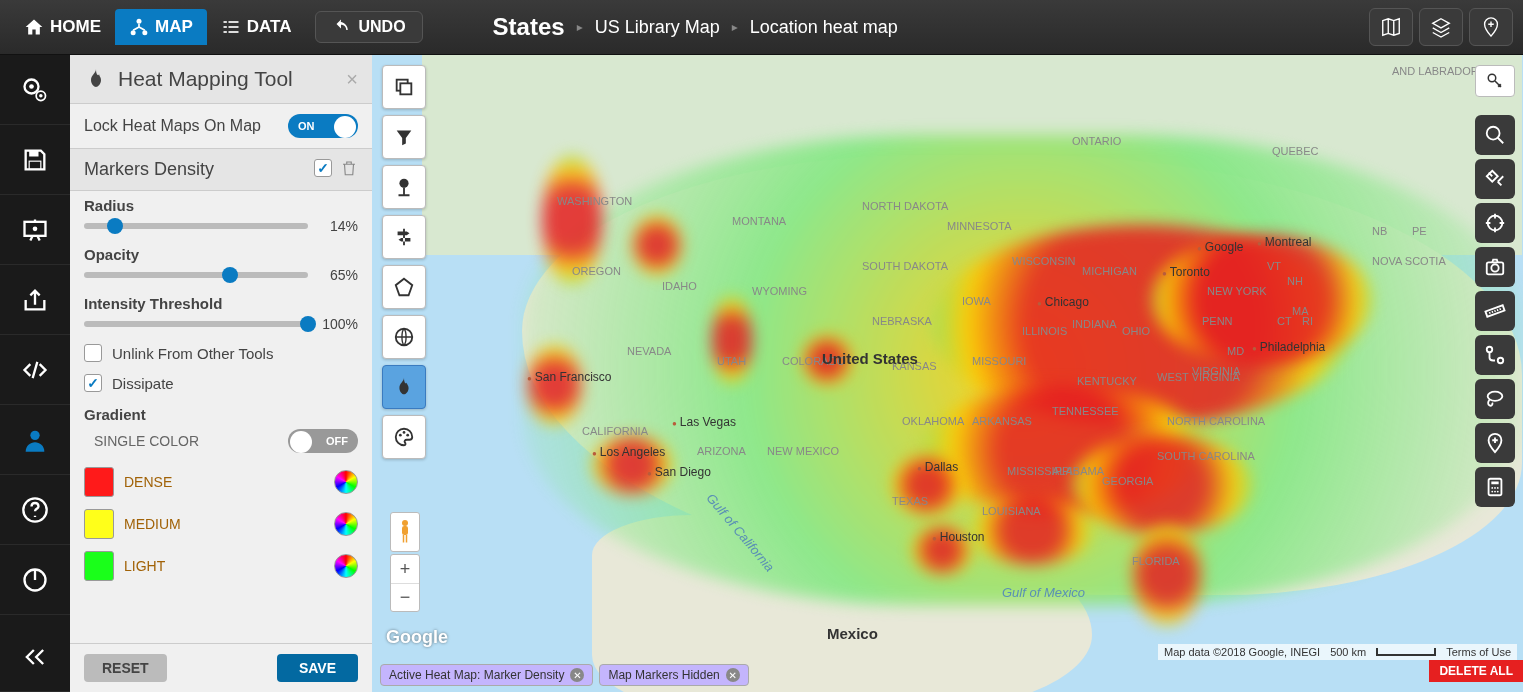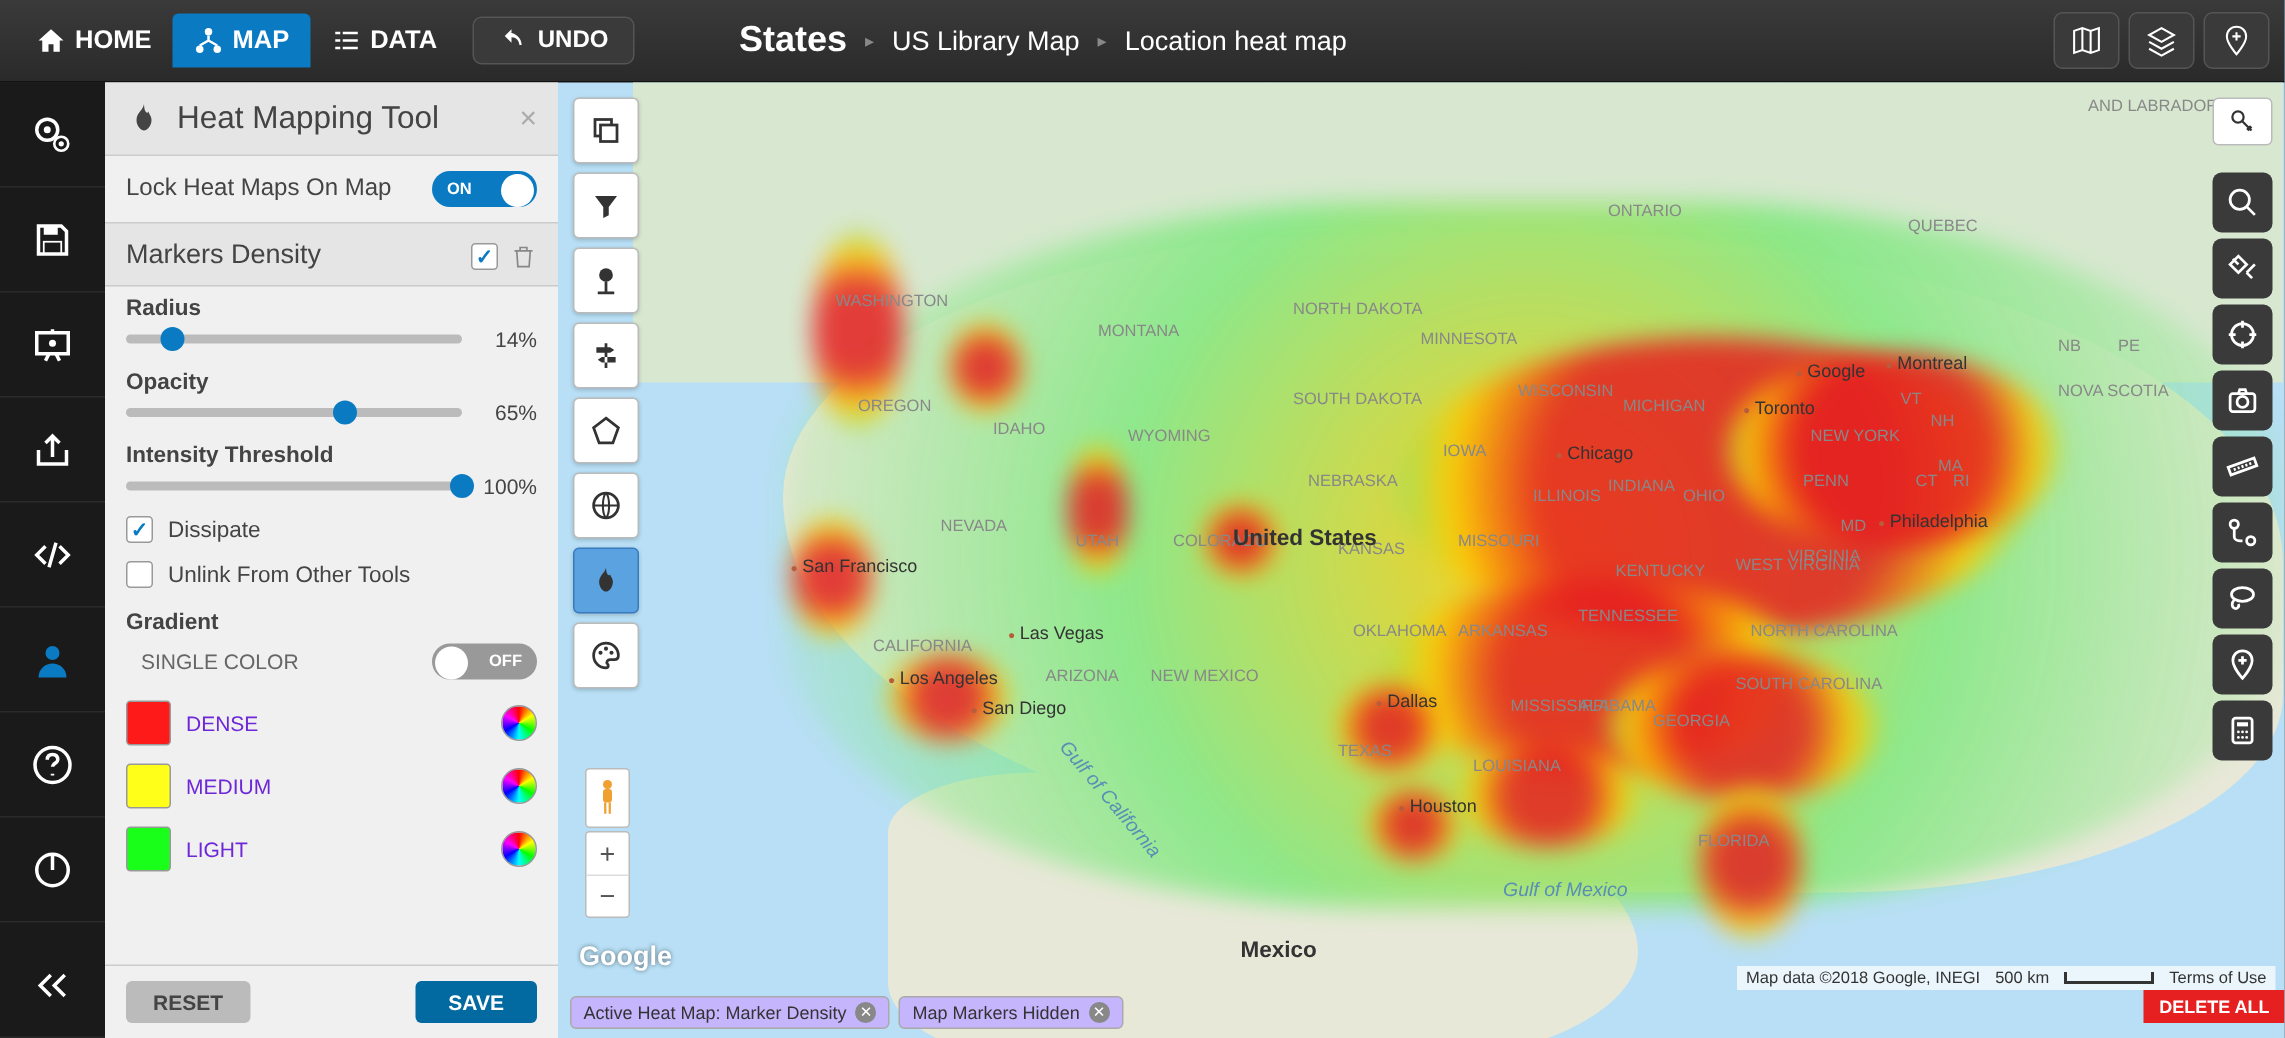--- a/index.html
+++ b/index.html
@@ -36,39 +36,39 @@
 .tool-row-label { font-size: 16px; color: #444; flex: 1; }
 .toggle { width: 70px; height: 24px; border-radius: 13px; position: relative; cursor: pointer; }
 .toggle.on { background: #0a7bc2; }
 .toggle.off { background: #999; }
 .toggle-knob { position: absolute; width: 22px; height: 22px; background: #fff; border-radius: 50%; top: 2px; }
 .toggle.on .toggle-knob { right: 2px; }
 .toggle.off .toggle-knob { left: 2px; }
 .toggle-text { position: absolute; color: #fff; font-size: 11px; font-weight: bold; top: 6px; }
 .toggle.on .toggle-text { left: 10px; }
 .toggle.off .toggle-text { right: 10px; }
-.section-header { background: #e5e5e5; padding: 10px 14px; display: flex; align-items: flex-end; gap: 8px; border-top: 1px solid #ccc; border-bottom: 1px solid #ccc; }
+.section-header { background: #e5e5e5; padding: 10px 14px; display: flex; align-items: flex-start; gap: 8px; border-top: 1px solid #ccc; border-bottom: 1px solid #ccc; }
 .section-header-title { font-size: 18px; color: #444; flex: 1; }
 .checkbox { width: 18px; height: 18px; border: 1px solid #999; border-radius: 3px; background: #fff; display: flex; align-items: center; justify-content: center; cursor: pointer; }
 .checkbox.checked::after { content: "✓"; color: #0a7bc2; font-size: 14px; font-weight: bold; }
 .trash-icon { width: 18px; height: 18px; fill: #888; cursor: pointer; }
 .slider-row { padding: 6px 14px; }
 .slider-label { font-size: 15px; font-weight: bold; color: #444; margin-bottom: 4px; }
 .slider-track-wrap { display: flex; align-items: center; gap: 10px; }
 .slider-track { flex: 1; height: 6px; background: #bbb; border-radius: 3px; position: relative; }
 .slider-thumb { position: absolute; width: 16px; height: 16px; background: #0a7bc2; border-radius: 50%; top: -5px; transform: translateX(-50%); cursor: pointer; }
 .slider-value { font-size: 14px; color: #444; width: 40px; text-align: right; }
 .check-row { padding: 6px 14px; display: flex; align-items: center; gap: 10px; }
 .check-row-label { font-size: 15px; color: #444; }
 .gradient-label { padding: 8px 14px 2px; font-size: 15px; font-weight: bold; color: #444; }
 .single-color-row { padding: 4px 14px 8px; display: flex; align-items: center; justify-content: space-between; }
 .single-color-label { font-size: 14px; color: #666; margin-left: 10px; }
 .color-row { padding: 6px 14px; display: flex; align-items: center; gap: 10px; }
 .color-swatch { width: 30px; height: 30px; border: 1px solid #999; border-radius: 3px; }
-.color-label { font-size: 14px; color: #6d28d9; flex: 1; }
+.color-label { font-size: 14px; color: #a16207; flex: 1; }
 .color-picker { width: 24px; height: 24px; border-radius: 50%; background: conic-gradient(red, yellow, lime, cyan, blue, magenta, red); border: 1px solid #999; cursor: pointer; }
 .tool-footer { padding: 10px 14px; display: flex; justify-content: space-between; border-top: 1px solid #ccc; }
 .btn-reset { background: #bbb; color: #444; border: none; padding: 6px 18px; border-radius: 4px; font-size: 14px; font-weight: bold; cursor: pointer; }
 .btn-save { background: #0369a1; color: #fff; border: none; padding: 6px 22px; border-radius: 4px; font-size: 14px; font-weight: bold; cursor: pointer; }
 
 
 .map-area { position: absolute; left: 372px; right: 0; top: 55px; bottom: 0; background: #b8dff5; overflow: hidden; }
 .map-canvas { position: absolute; inset: 0; }
 .land { position: absolute; background: #e8e8d8; }
 .land.usa { left: 150px; top: 100px; width: 1000px; height: 440px; border-radius: 40% 50% 30% 60%; }
@@ -282,26 +282,26 @@
     <div class="slider-row">
       <div class="slider-label">Intensity Threshold</div>
       <div class="slider-track-wrap">
         <div class="slider-track">
             <div class="slider-thumb" style="left:100%"></div>
           </div>
         <div class="slider-value">100%</div>
       </div>
     </div>
     <div class="check-row">
+      <div class="checkbox"></div>
+      <div class="check-row-label">Unlink From Other Tools</div>
+    </div>
+    <div class="check-row">
       <div class="checkbox checked"></div>
       <div class="check-row-label">Dissipate</div>
-    </div>
-    <div class="check-row">
-      <div class="checkbox"></div>
-      <div class="check-row-label">Unlink From Other Tools</div>
     </div>
     <div class="gradient-label">Gradient</div>
     <div class="single-color-row">
       <div class="single-color-label">SINGLE COLOR</div>
       <div class="toggle off">
         <div class="toggle-knob"></div>
         <span class="toggle-text">OFF</span>
       </div>
     </div>
     <div class="color-row">

